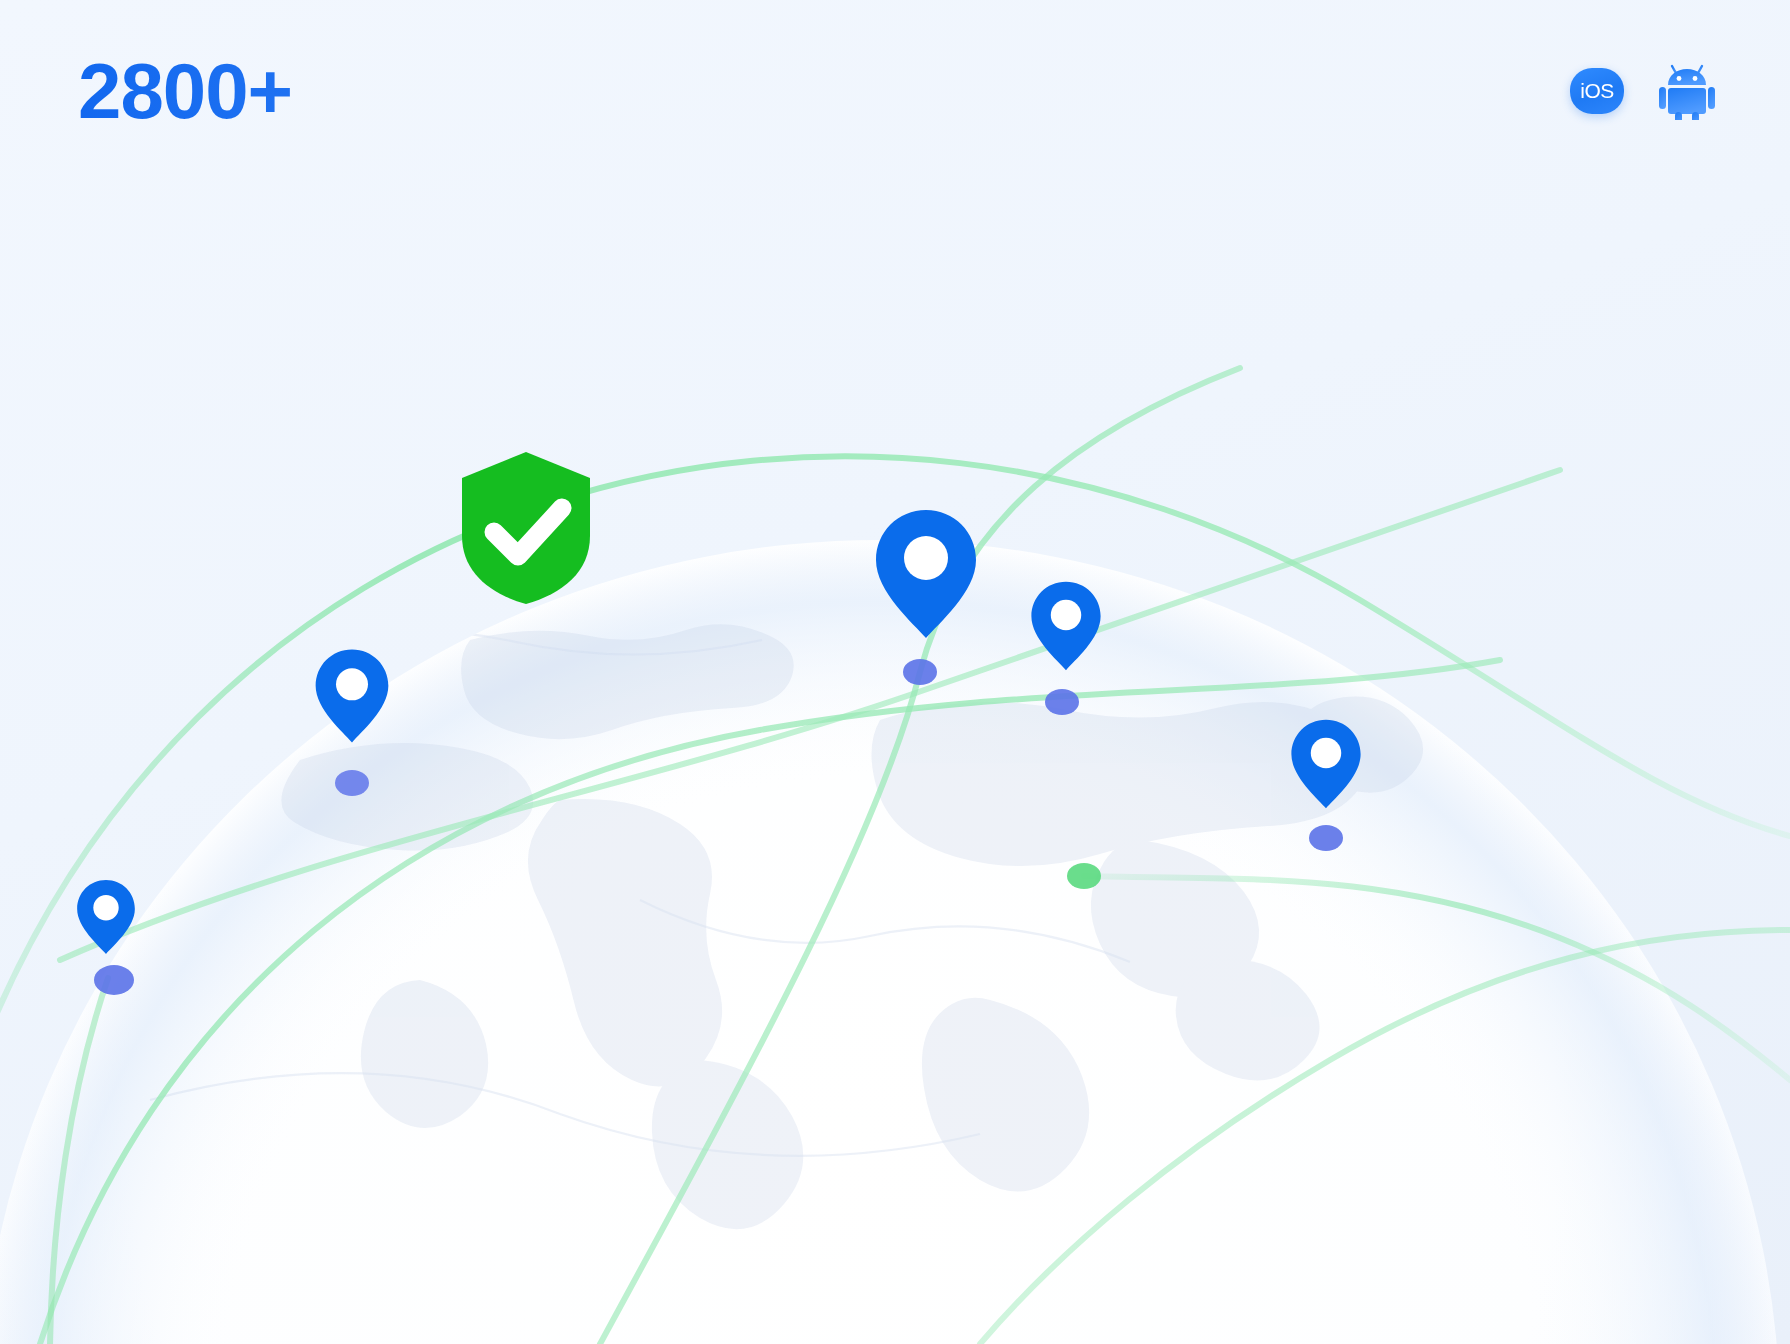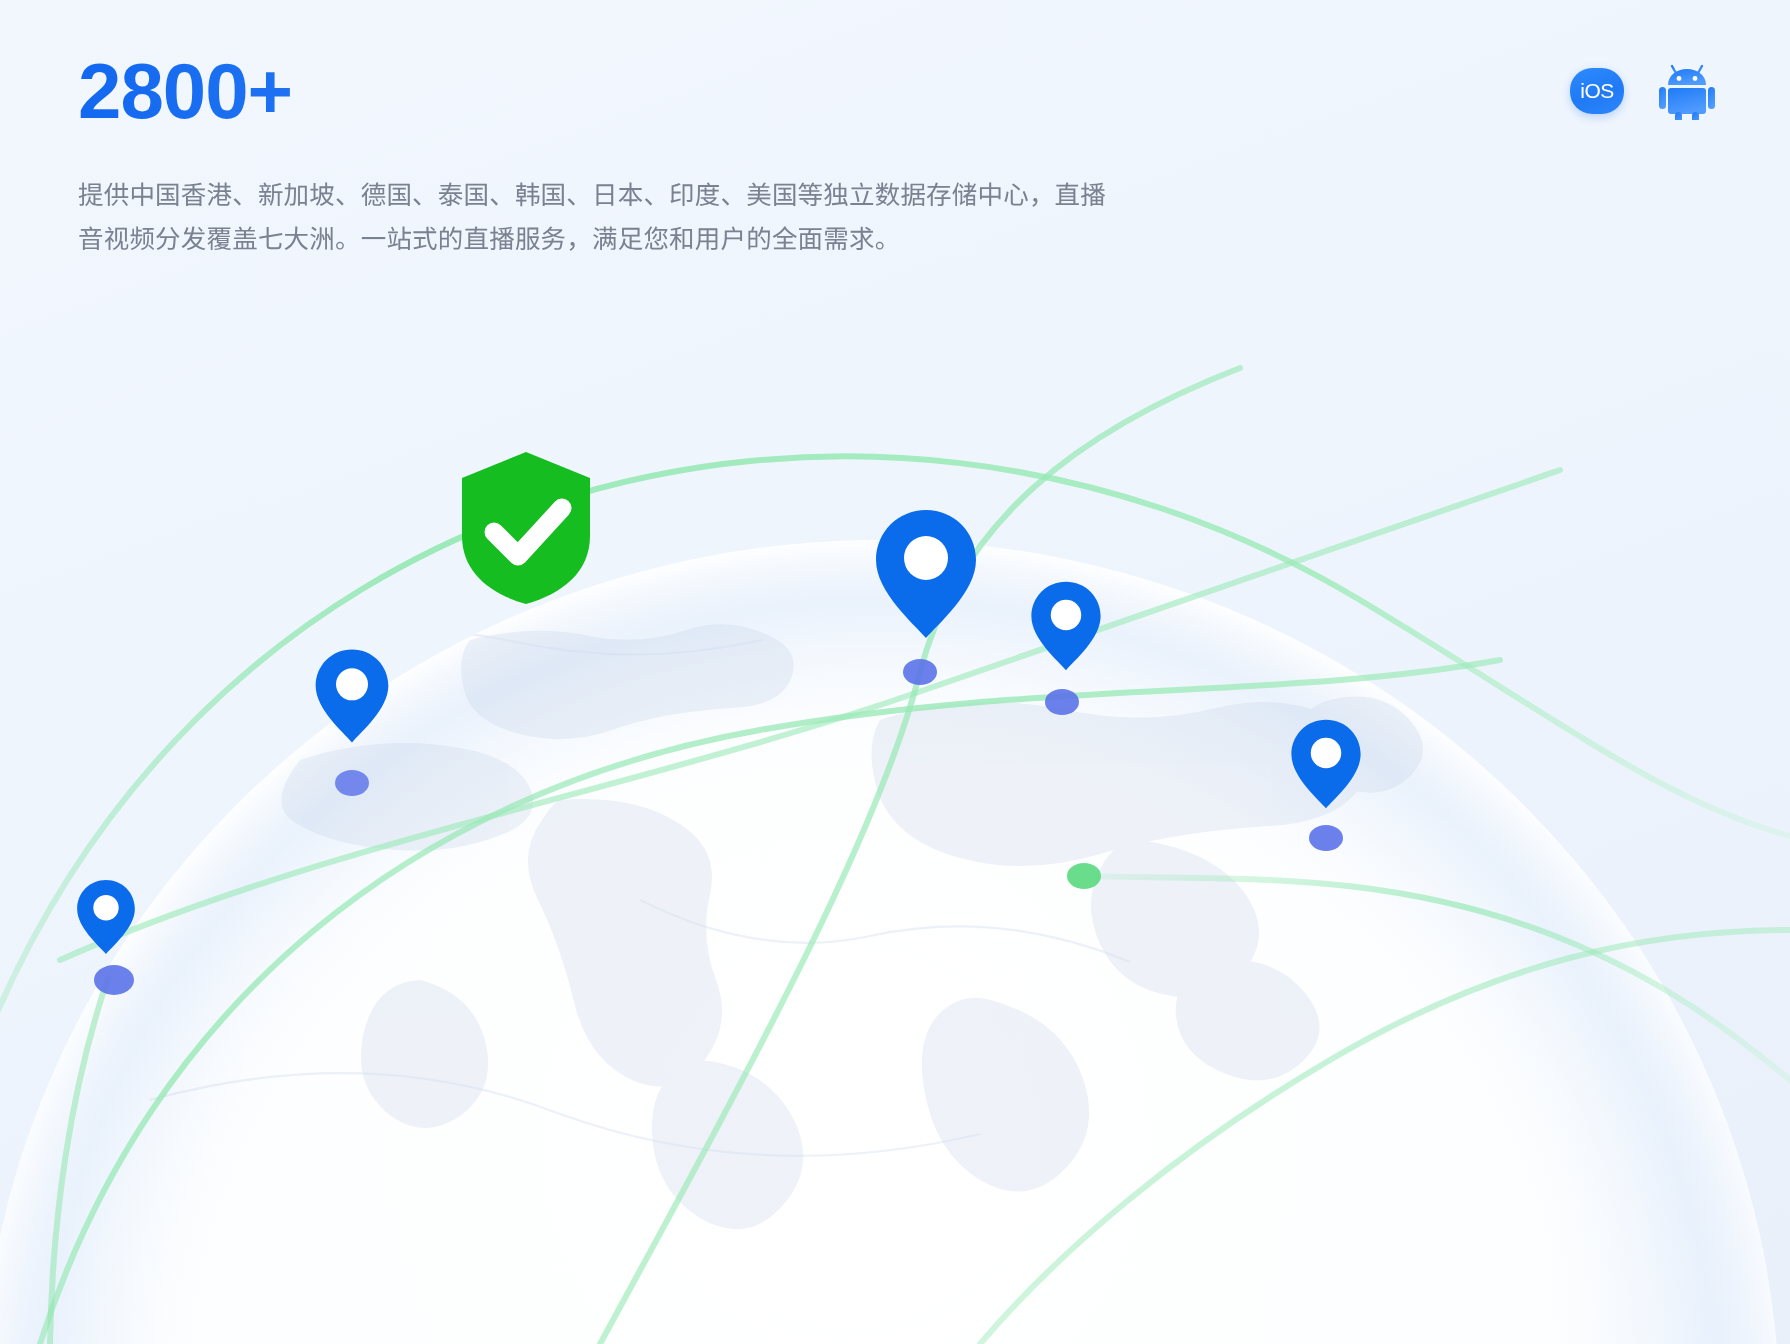--- a/index.html
+++ b/index.html
@@ -236,21 +236,20 @@
 
   <div class="marker" style="left:76px; top:878px;">
     <svg width="60" height="78" viewBox="0 0 104 132" xmlns="http://www.w3.org/2000/svg">
       <path d="M52 2 C24 2 2 24 2 52 C2 84 40 116 52 130 C64 116 102 84 102 52 C102 24 80 2 52 2 Z" fill="#0a6ceb"></path>
       <circle cx="52" cy="50" r="22" fill="#ffffff"></circle>
     </svg>
   </div>
 
   <div class="copy">
     <div class="stat-number">2800+</div>
-    <p class="desc">提供中国香港、新加坡、德国、泰国、韩国、日本、印度、美国等独立数据存储中心，直播音视频分发覆盖七大洲。一站式的直播服务，满足您和用户的全面需求。</p>
   </div>
 
   <div class="platforms">
     <div class="ios-badge">
       <span>iOS</span>
     </div>
     <div class="android-badge">
       <svg width="56" height="58" viewBox="0 0 56 58" xmlns="http://www.w3.org/2000/svg">
         <defs>
           <linearGradient id="andGrad" x1="0" y1="0" x2="0.4" y2="1">

